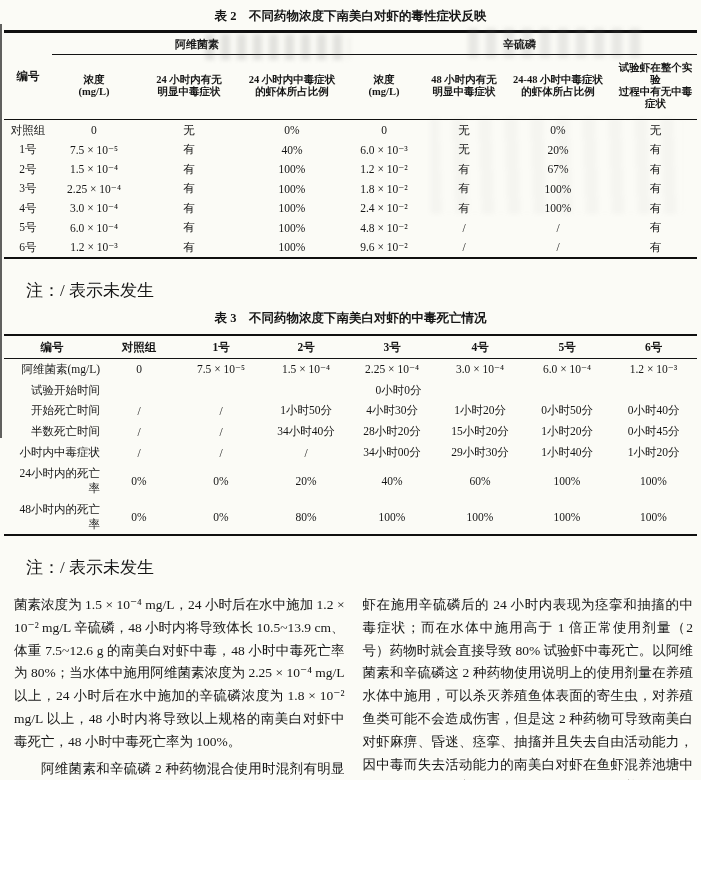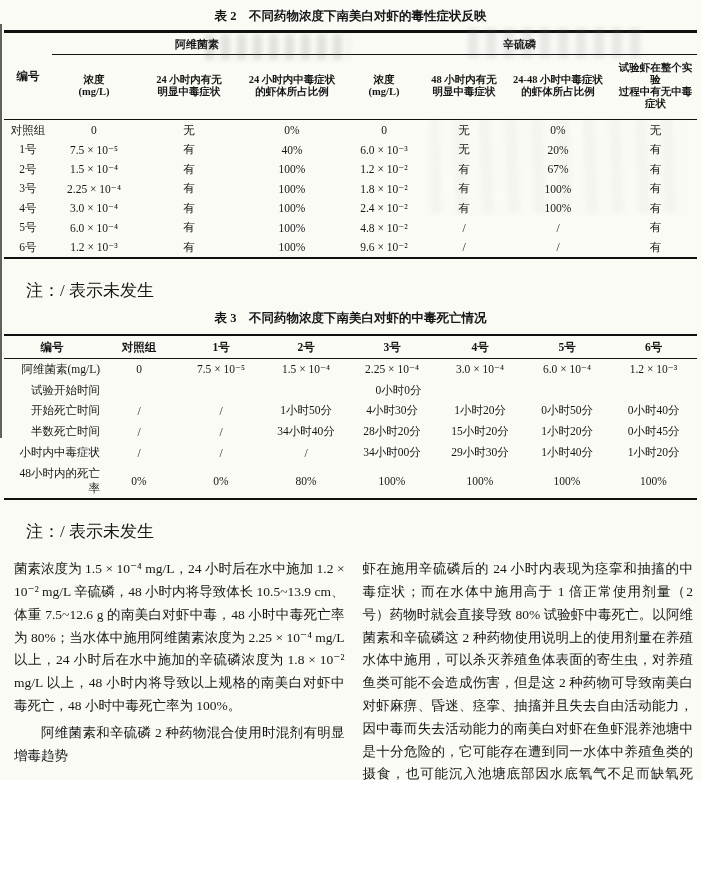--- a/index.html
+++ b/index.html
@@ -248,20 +248,30 @@
           <td class="rl">小时内中毒症状</td>
           <td>/</td>
           <td>/</td>
           <td>/</td>
           <td>34小时00分</td>
           <td>29小时30分</td>
           <td>1小时40分</td>
           <td>1小时20分</td>
         </tr>
 
+        <tr>
+          <td class="rl">24小时内的死亡率</td>
+          <td>0%</td>
+          <td>0%</td>
+          <td>20%</td>
+          <td>40%</td>
+          <td>60%</td>
+          <td>100%</td>
+          <td>100%</td>
+        </tr>
 
         <tr>
           <td class="rl">48小时内的死亡率</td>
           <td>0%</td>
           <td>0%</td>
           <td>80%</td>
           <td>100%</td>
           <td>100%</td>
           <td>100%</td>
           <td>100%</td>

